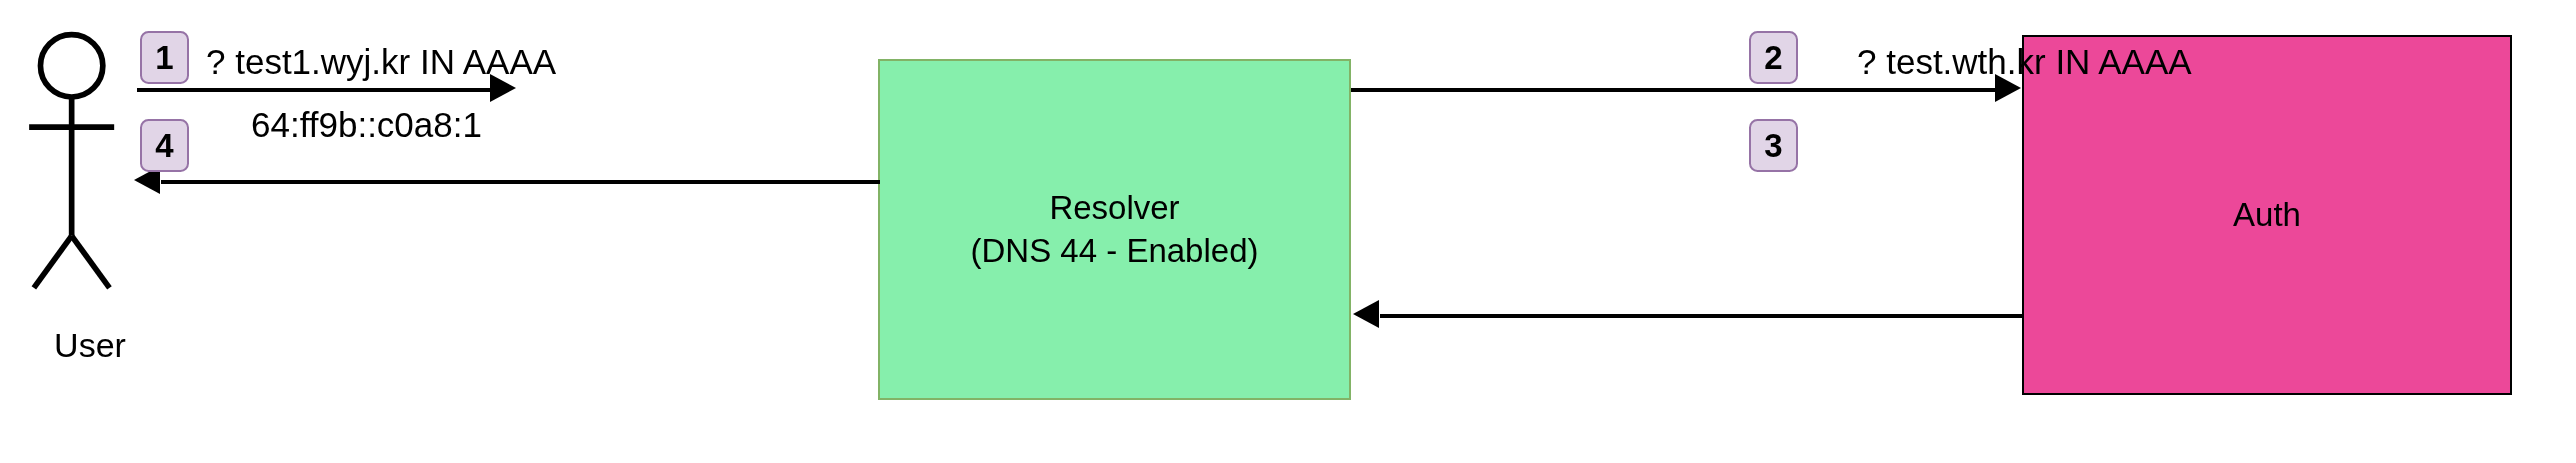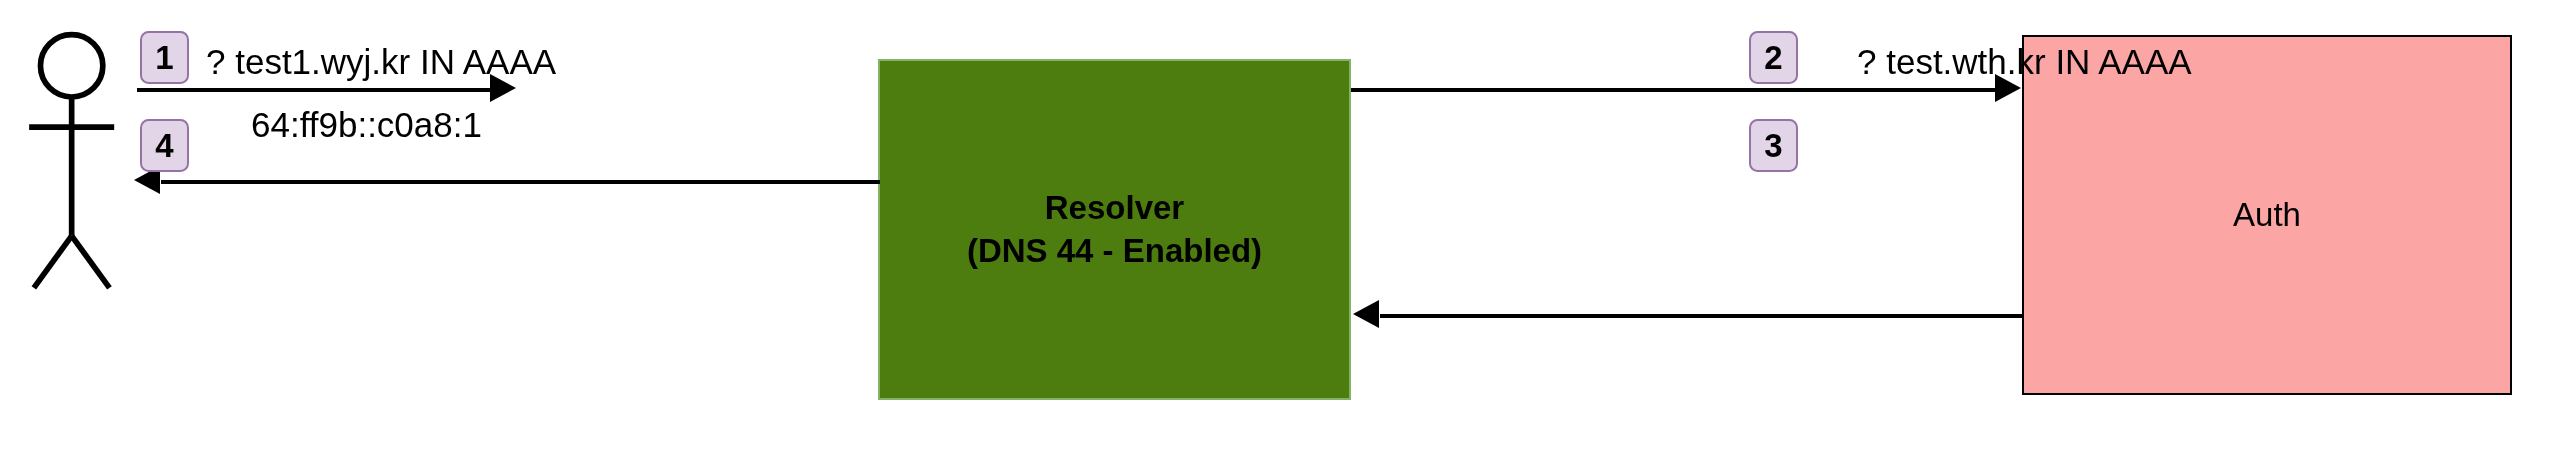--- a/index.html
+++ b/index.html
@@ -45,30 +45,29 @@
     text-align: center;
     font-size: 33px;
     line-height: 1.30;
     color: #000000;
   }
   .node-resolver {
     left: 878px;
     top: 59px;
     width: 473px;
     height: 341px;
-    background: #4d7c0f;
+    background: #86efac;
     border: 2.8px solid #82b366;
-    font-weight: bold;
   }
   .node-auth {
     left: 2022px;
     top: 35px;
     width: 490px;
     height: 360px;
-    background: #fca5a5;
+    background: #ec4899;
     border: 2.8px solid #000000;
   }
 
   
   .edge {
     position: absolute;
     height: 0;
     border-top: 4.7px solid #000000;
   }
   .arrowhead {
@@ -118,20 +117,21 @@
 
 <div id="canvas">
 
   <svg class="actor-svg" width="180" height="274" viewBox="0 0 190 290">
     <circle cx="65" cy="40" r="33" fill="none" stroke="#000000" stroke-width="6"></circle>
     <line x1="65" y1="73" x2="65" y2="220" stroke="#000000" stroke-width="6"></line>
     <line x1="20" y1="105" x2="110" y2="105" stroke="#000000" stroke-width="6"></line>
     <line x1="65" y1="220" x2="25" y2="275" stroke="#000000" stroke-width="6"></line>
     <line x1="65" y1="220" x2="105" y2="275" stroke="#000000" stroke-width="6"></line>
   </svg>
+  <div class="actor-label">User</div>
 
   <div class="node-box node-resolver">
     <div>
       <div>Resolver</div>
       <div>(DNS 44 - Enabled)</div>
     </div>
   </div>
 
   <div class="node-box node-auth">
     <div>Auth</div>

